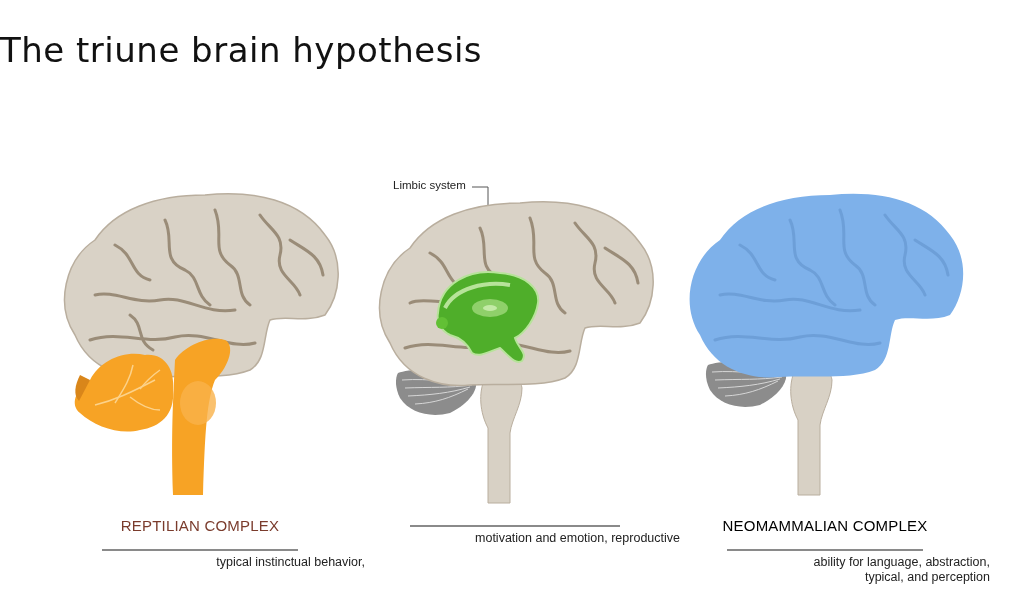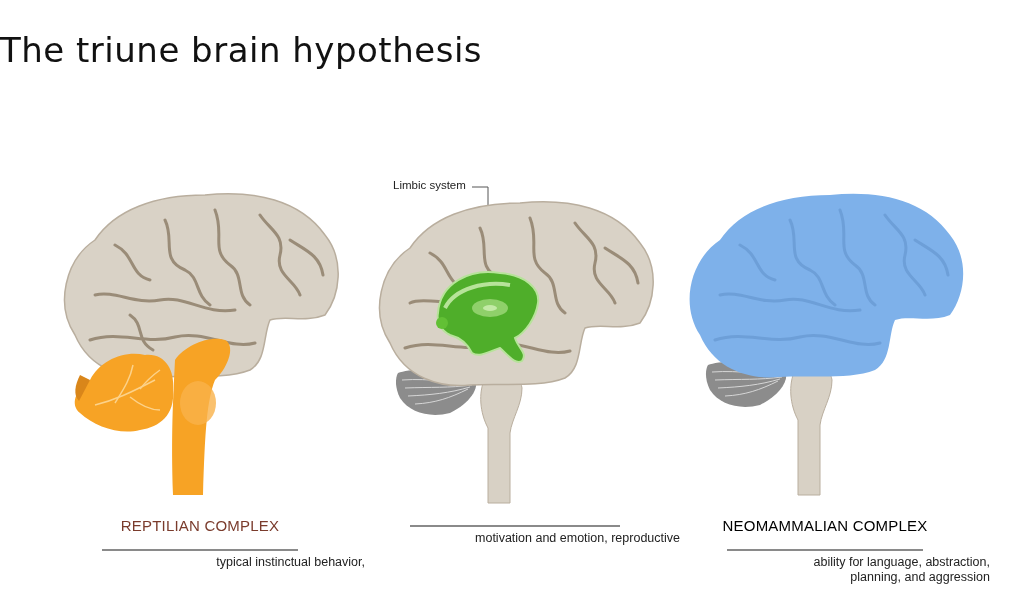--- a/index.html
+++ b/index.html
@@ -114,15 +114,15 @@
       <path d="M225,50 C235,65 250,70 245,90 C240,110 260,115 265,130"></path>
       <path d="M60,130 C80,125 100,140 125,135 C150,130 170,150 200,145"></path>
       <path d="M55,175 C85,165 110,180 140,172 C170,165 195,185 220,178"></path>
       <path d="M255,75 C270,85 285,90 288,110"></path>
     </g>
   </svg>
   <div class="caption">
     <div class="cap-title" style="color:#000000;text-align:center;">NEOMAMMALIAN COMPLEX</div>
     <div class="cap-rule"></div>
     <div class="cap-desc">ability for language, abstraction,</div>
-    <div class="cap-desc">planning, and aggression</div>
+    <div class="cap-desc">typical, and perception</div>
   </div>
 </div>
 
 </body></html>

